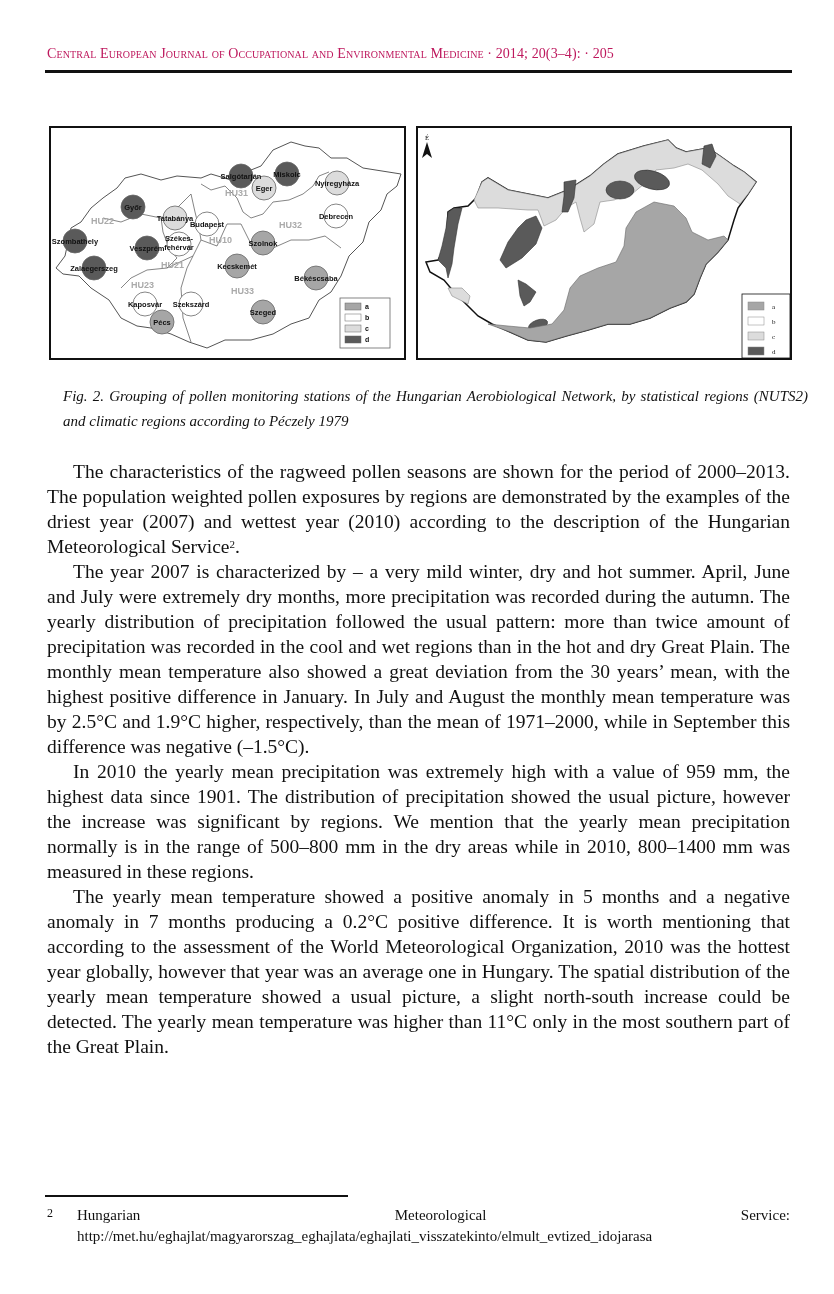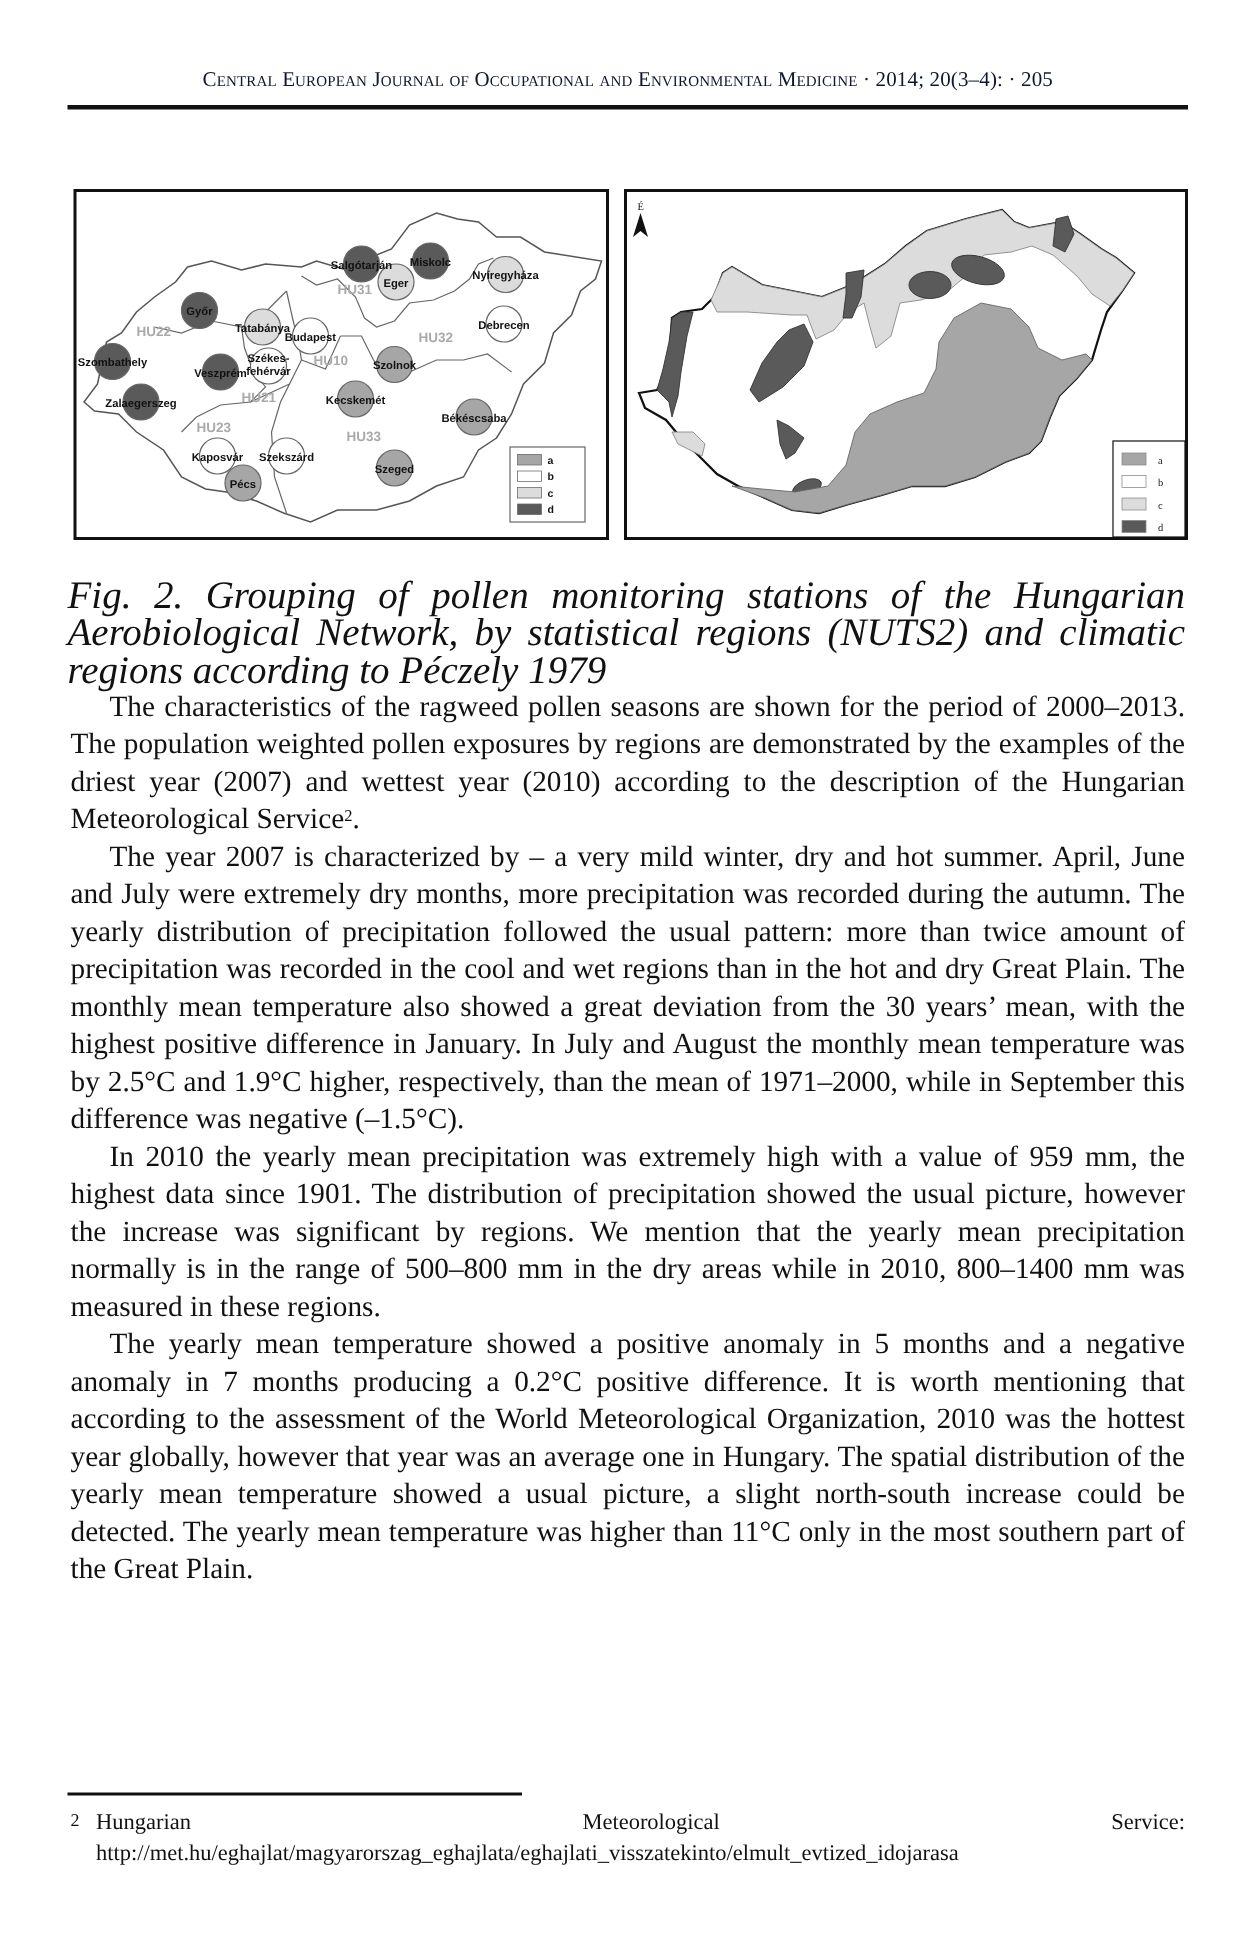--- a/index.html
+++ b/index.html
@@ -1,31 +1,31 @@
 <!DOCTYPE html>
 <html><head>
 <meta charset="utf-8">
 <style>
   html, body { margin:0; padding:0; background:#ffffff; }
   body { width:834px; height:1294px; position:relative; overflow:hidden; font-family:"Liberation Serif","DejaVu Serif",serif; color:#111; }
-  .header { position:absolute; left:47px; top:46px; width:743px; text-align:center; font-size:14px; letter-spacing:0.1px; color:#0f172a; }
+  .header { position:absolute; left:47px; top:46px; width:743px; text-align:left; font-size:14px; letter-spacing:0.1px; color:#be185d; }
   .header .sc { font-variant:small-caps; }
   .rule { position:absolute; left:45px; top:70px; width:747px; height:3px; background:#111; }
   .fig { position:absolute; top:126px; height:234px; border:2px solid #111; box-sizing:border-box; background:#fff; overflow:hidden; }
   .fig-left { left:49px; width:357px; }
   .fig-right { left:416px; width:376px; }
   .fig svg { position:absolute; left:0; top:0; }
-  .caption { position:absolute; left:45px; top:384px; width:745px; font-style:italic; font-size:26px; line-height:25px; text-align:justify; }
+  .caption { position:absolute; left:63px; top:384px; width:745px; font-style:italic; font-size:15px; line-height:25px; text-align:justify; }
   .body-text { position:absolute; left:47px; top:459px; width:743px; font-size:19.5px; line-height:25px; text-align:justify; }
   .body-text p { margin:0; text-indent:26px;font-family:Liberation Serif, serif; }
   sup { font-size:11px; vertical-align:top; position:relative; top:-2px; }
   .fn-rule { position:absolute; left:45px; top:1195px; width:303px; height:2px; background:#111; }
   .footnote { position:absolute; left:47px; top:1205px; width:743px; font-size:15px; line-height:21px; }
   .footnote .num { position:absolute; left:0; top:-2px; font-size:12px; }
-  .footnote .txt { margin-left:17px; text-align:justify; }
+  .footnote .txt { margin-left:30px; text-align:justify; }
   .lbl { font-family:"Liberation Sans","DejaVu Sans",sans-serif; font-weight:bold; font-size:7.5px; fill:#111; }
   .reg { font-family:"Liberation Sans","DejaVu Sans",sans-serif; font-weight:bold; font-size:9px; fill:#aaa; }
   .leg { font-family:"Liberation Sans","DejaVu Sans",sans-serif; font-weight:bold; font-size:7px; fill:#111; }
   .leg2 { font-family:"Liberation Serif","DejaVu Serif",serif; font-size:7px; fill:#111; }
 </style>
 </head>
 <body>
 
 <div class="header">
   <span class="sc">Central European Journal of Occupational and Environmental Medicine</span>

